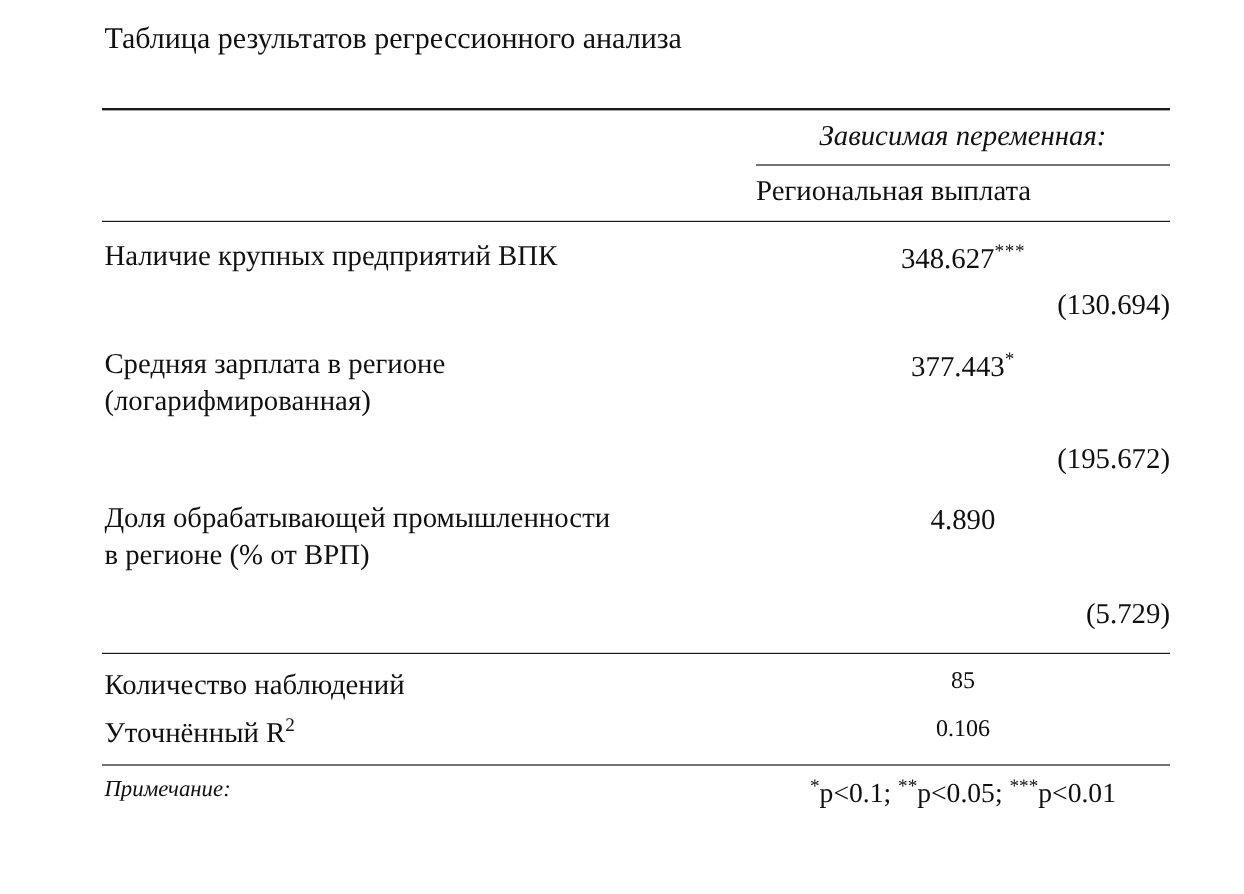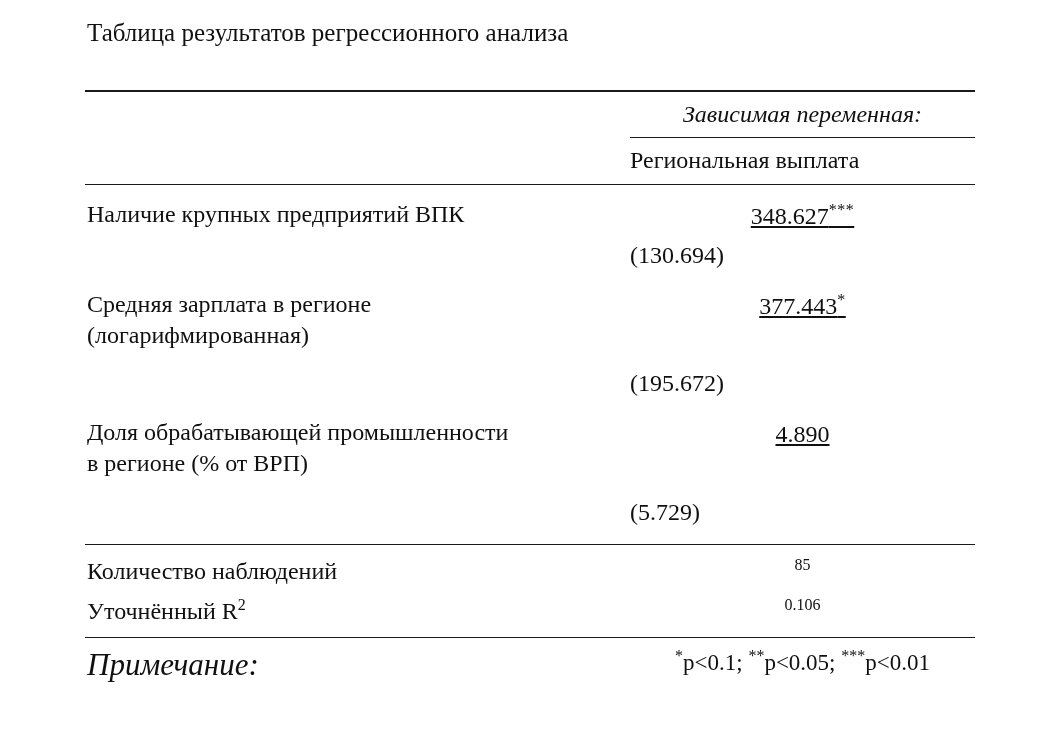--- a/index.html
+++ b/index.html
@@ -62,48 +62,47 @@
   .var-label {
     font-size: 24px;
     line-height: 1.28;
     padding: 14px 0 0 2px;
   }
   .coef {
     text-align: center;
     font-size: 24px;
     padding: 16px 0 0 0;
     white-space: nowrap;
-    text-decoration: underline;
   }
   .coef sup {
     font-size: 16px;
     vertical-align: super;
     letter-spacing: 0.5px;
   }
   .se {
-    text-align: left;
+    text-align: right;
     font-size: 24px;
     padding: 12px 0 6px 0;
   }
   .se-tall { padding-top: 20px; }
 
   .stat-label {
     font-size: 24px;
     padding: 11px 0 0 2px;
     white-space: nowrap;
   }
   .stat-label sup { font-size: 16px; vertical-align: super; }
   .stat-value {
     text-align: center;
-    font-size: 16px;
+    font-size: 20px;
     padding: 11px 0 0 0;
   }
 
   .note-label {
-    font-size: 31px;
+    font-size: 19px;
     font-style: italic;
     padding: 9px 0 0 2px;
     white-space: nowrap;
   }
   .note-value {
     text-align: center;
     font-size: 23px;
     padding: 9px 0 0 0;
     white-space: nowrap;
   }

